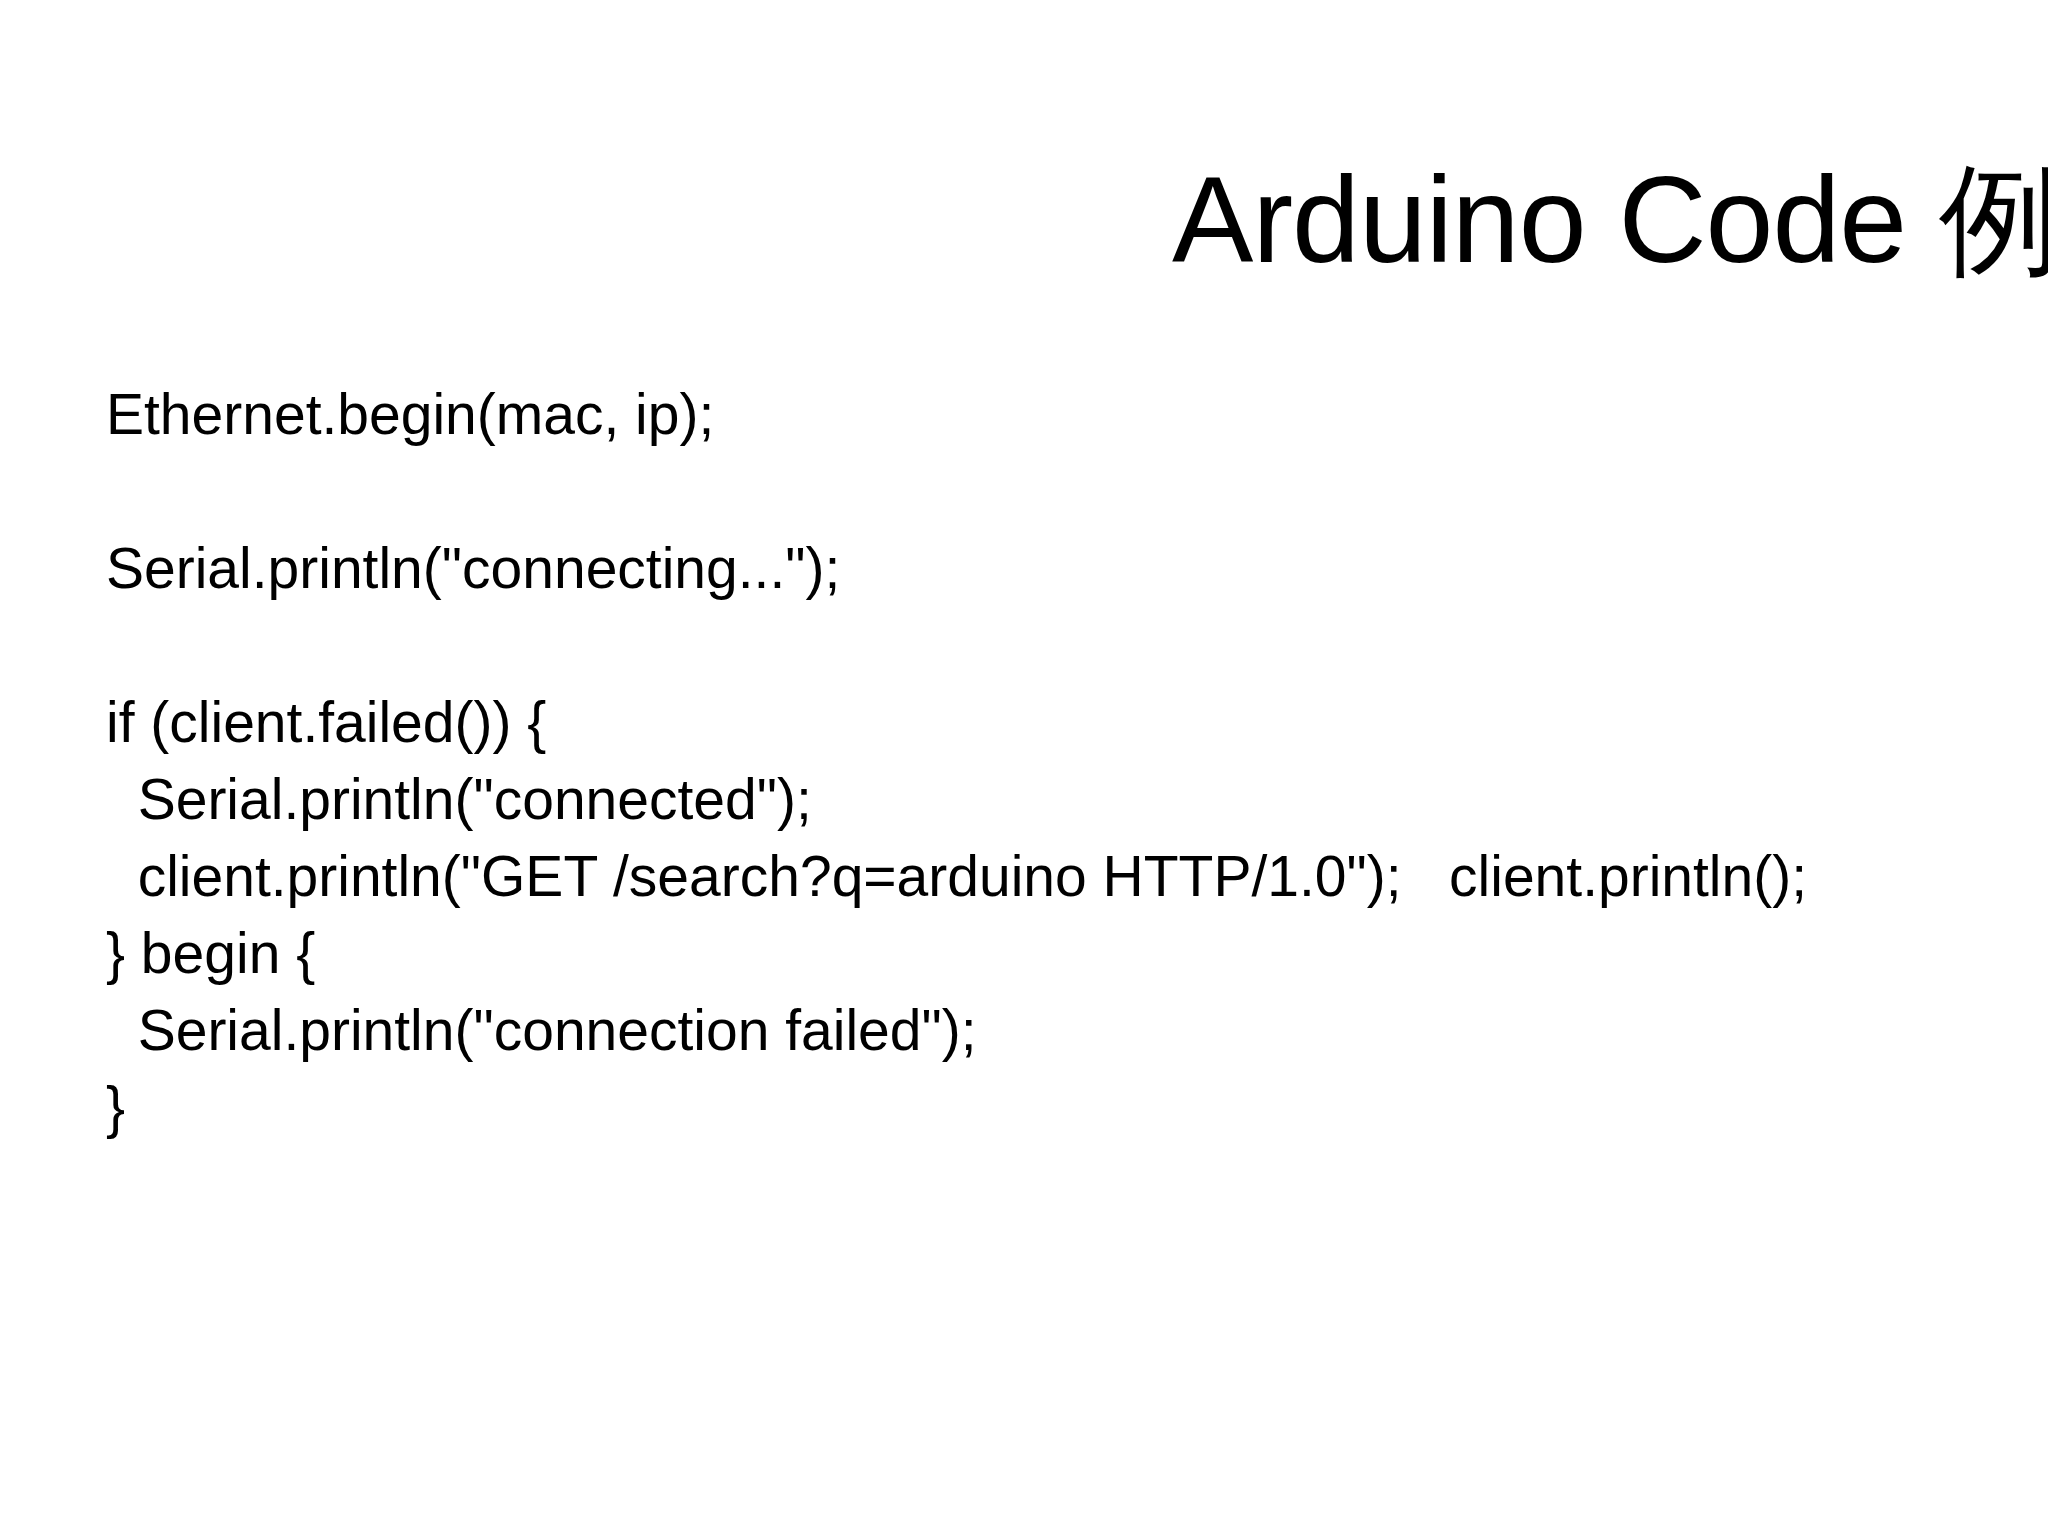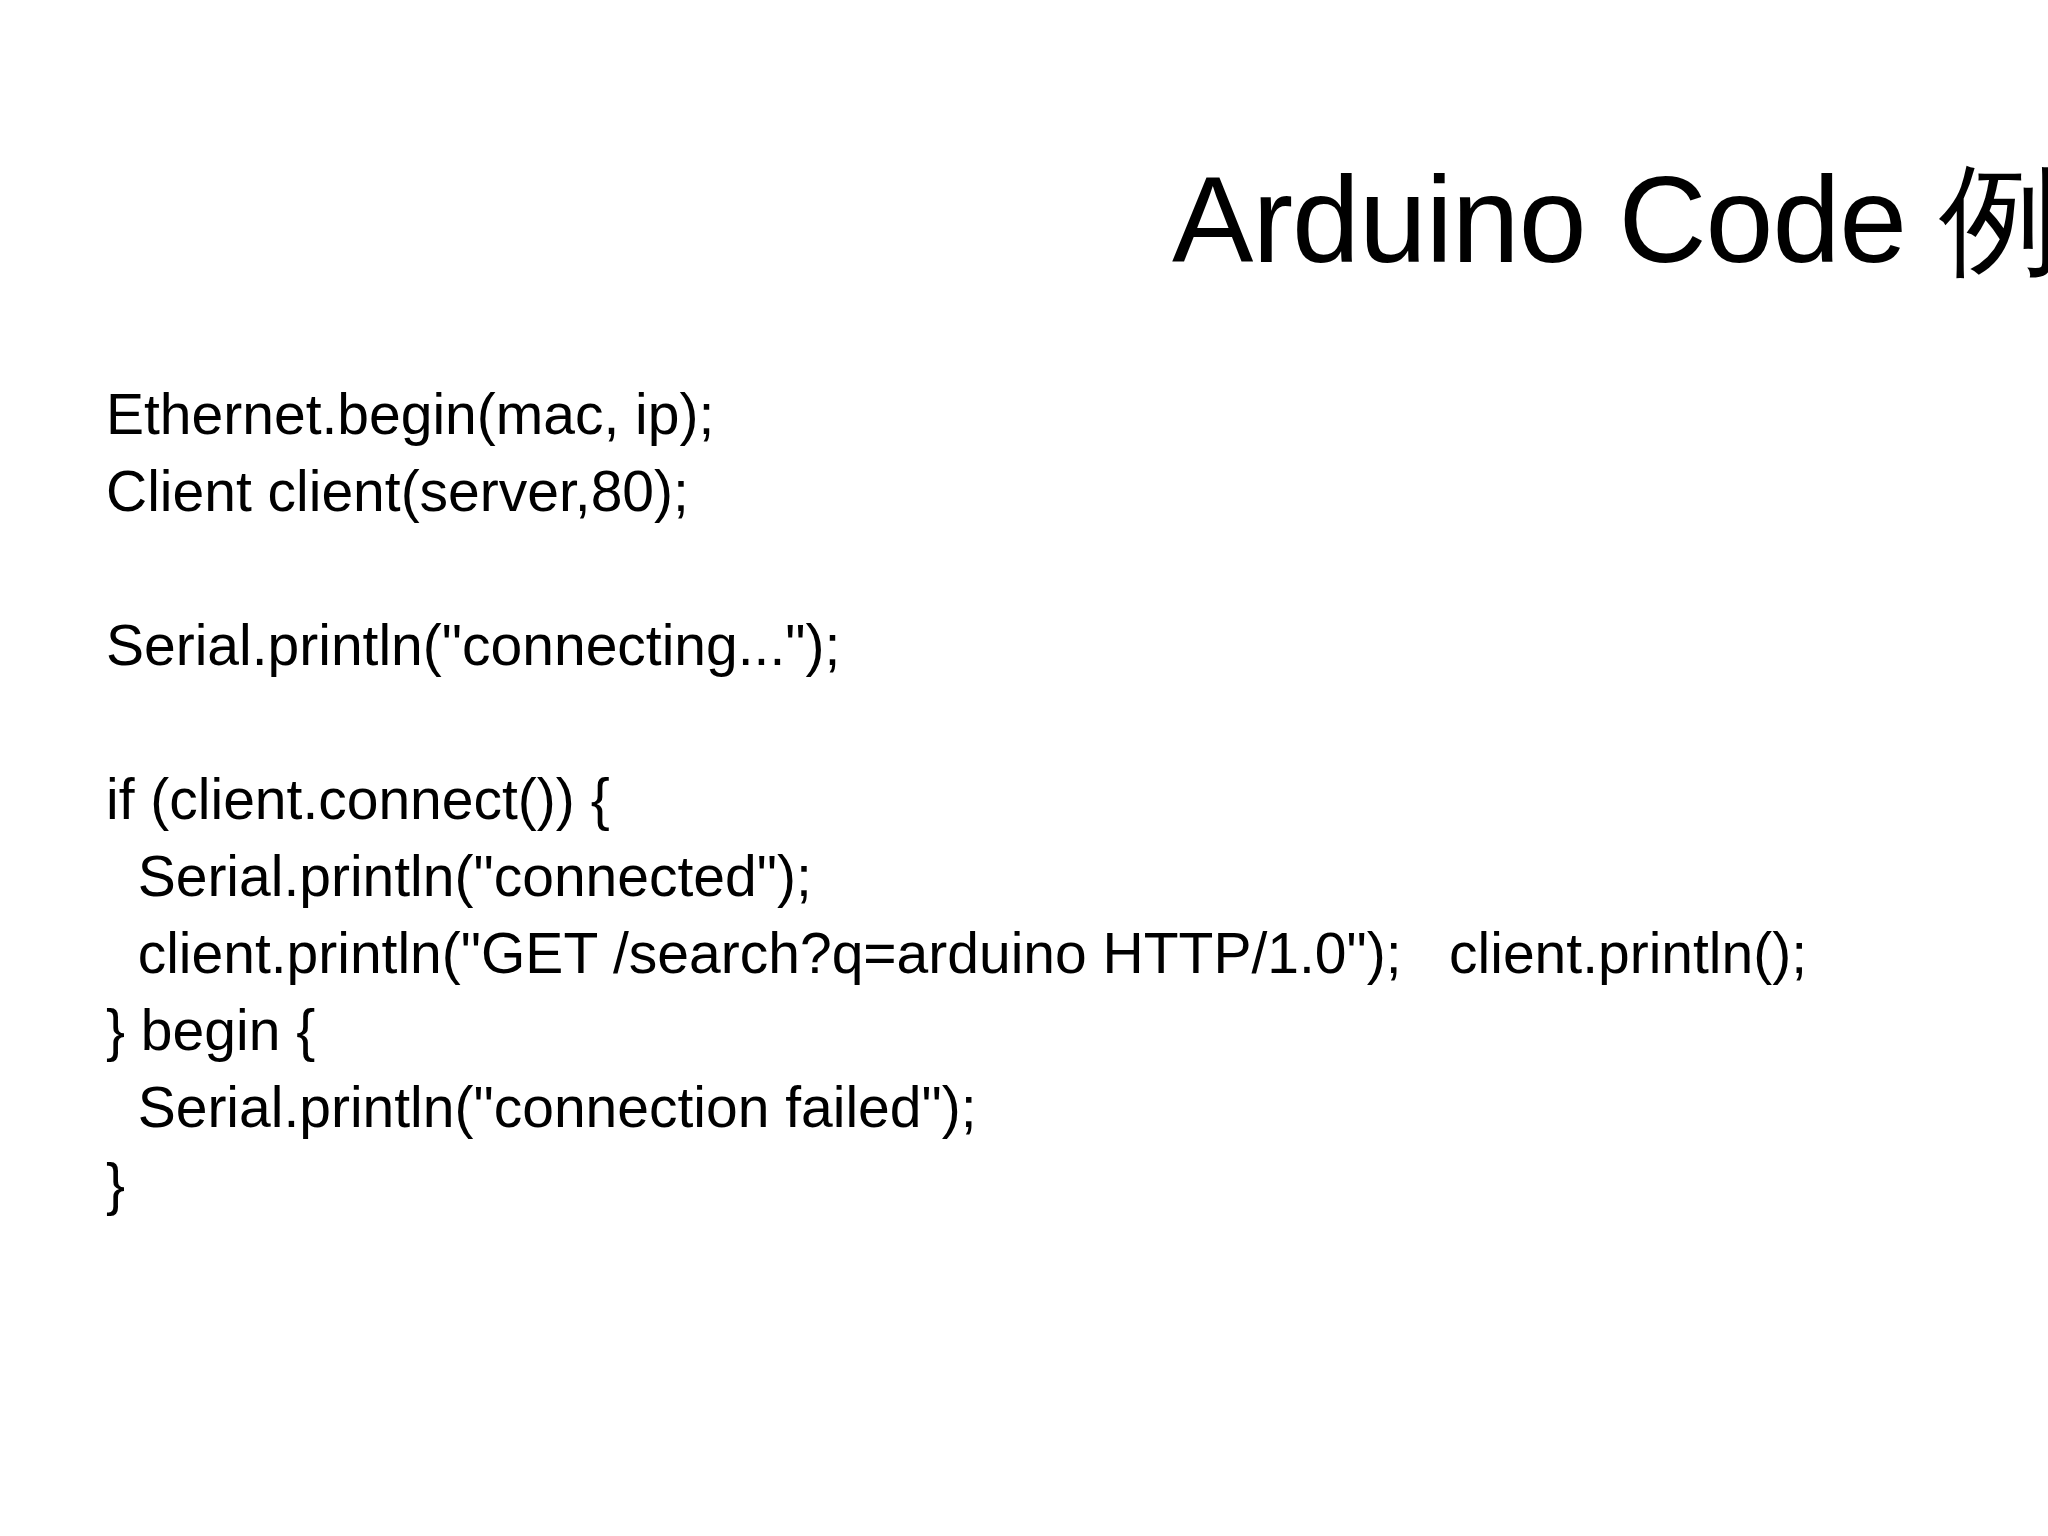--- a/index.html
+++ b/index.html
@@ -45,24 +45,23 @@
   }
 </style>
 </head>
 <body>
 
 <div class="slide">
   <h1 class="title">Arduino Code 例</h1>
 
   <div class="code">
     <div class="code-line">Ethernet.begin(mac, ip);</div>
-    <div class="code-line">Client client(server,80);</div>
     <div class="code-line"></div>
     <div class="code-line">Serial.println("connecting...");</div>
     <div class="code-line"></div>
-    <div class="code-line">if (client.connect()) {</div>
+    <div class="code-line">if (client.failed()) {</div>
     <div class="code-line">  Serial.println("connected");</div>
     <div class="code-line">  client.println("GET /search?q=arduino HTTP/1.0");   client.println();</div>
     <div class="code-line">} begin {</div>
     <div class="code-line">  Serial.println("connection failed");</div>
     <div class="code-line">}</div>
   </div>
 </div>
 
 </body></html>

